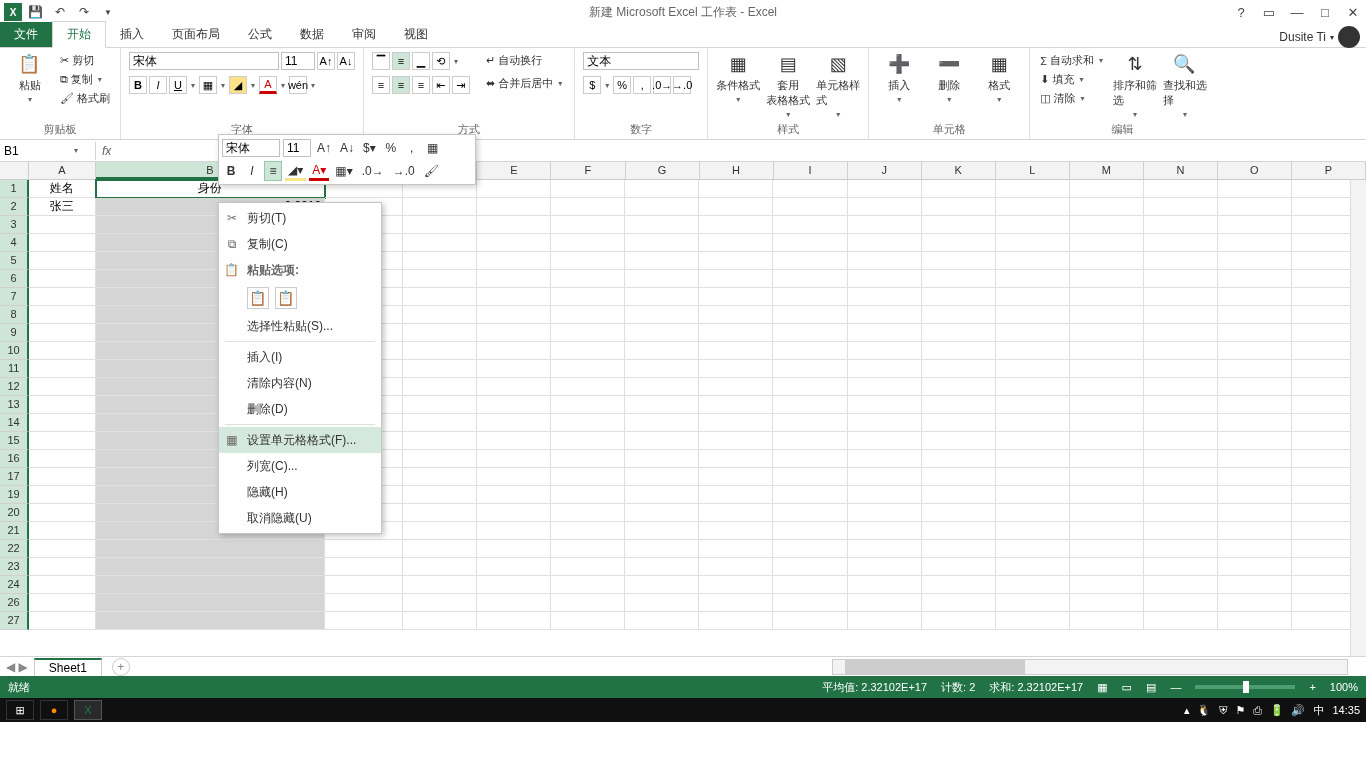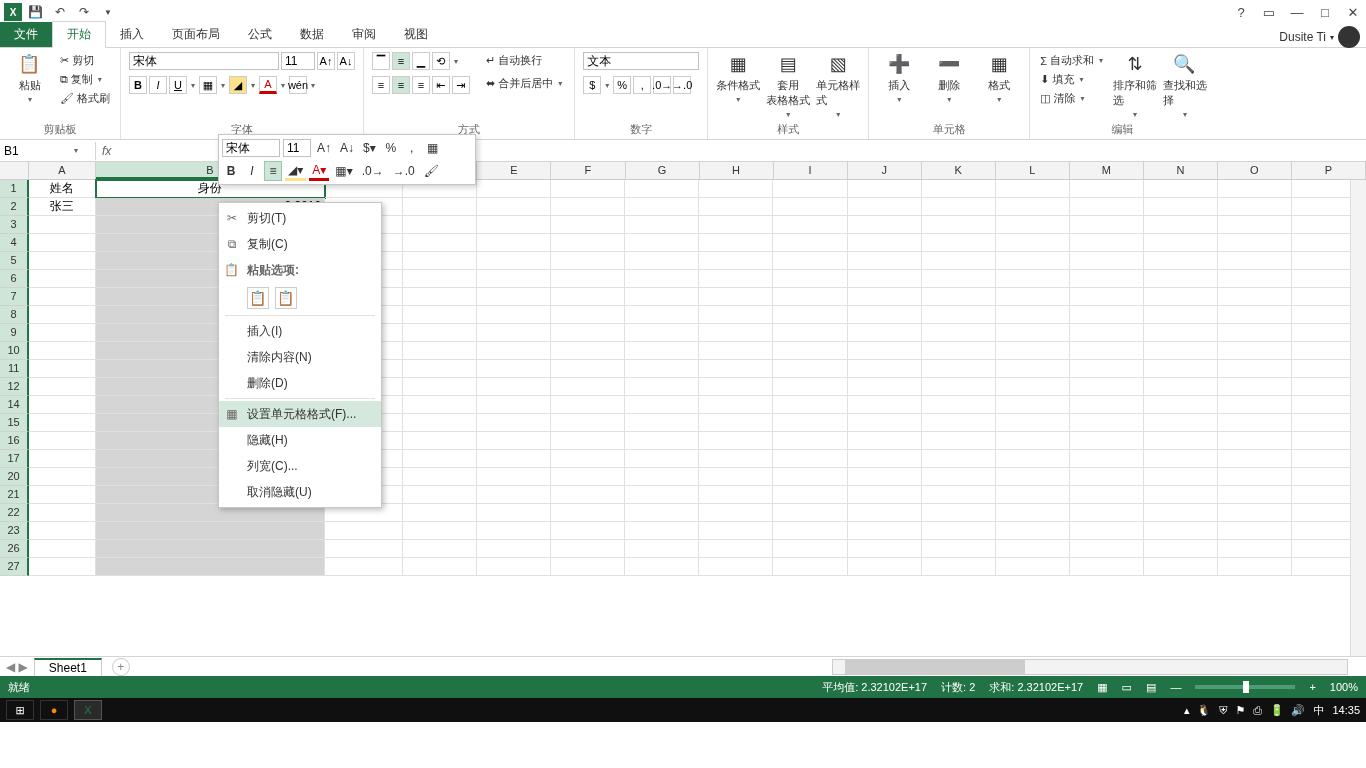--- a/index.html
+++ b/index.html
@@ -100,20 +100,21 @@
 <body>
 
 <div class="title-bar">
   <div class="qat">
     <div class="xl-icon">X</div>
     <div class="btn">💾</div>
     <div class="btn">↶</div>
     <div class="btn">↷</div>
     <div class="btn dd">▼</div>
   </div>
+  <div class="title">新建 Microsoft Excel 工作表 - Excel</div>
   <div class="win-controls">
     <span>?</span>
     <span>▭</span>
     <span>—</span>
     <span>□</span>
     <span>✕</span>
   </div>
 </div>
 
 <div class="ribbon-tabs">
@@ -569,20 +570,39 @@
         <div class="cell" style="width: 76px;"></div>
         <div class="cell" style="width: 76px;"></div>
         <div class="cell" style="width: 76px;"></div>
         <div class="cell" style="width: 76px;"></div>
         <div class="cell" style="width: 76px;"></div>
         <div class="cell" style="width: 76px;"></div>
         <div class="cell" style="width: 76px;"></div>
         <div class="cell" style="width: 76px;"></div>
       </div>
       <div class="row">
+        <div class="rh sel" style="background: rgb(207, 229, 216);">13</div>
+        <div class="cell" style="width: 68px; text-align: center;"></div>
+        <div class="cell sel-col" style="width: 236px; text-align: right;"></div>
+        <div class="cell" style="width: 80px;"></div>
+        <div class="cell" style="width: 76px;"></div>
+        <div class="cell" style="width: 76px;"></div>
+        <div class="cell" style="width: 76px;"></div>
+        <div class="cell" style="width: 76px;"></div>
+        <div class="cell" style="width: 76px;"></div>
+        <div class="cell" style="width: 76px;"></div>
+        <div class="cell" style="width: 76px;"></div>
+        <div class="cell" style="width: 76px;"></div>
+        <div class="cell" style="width: 76px;"></div>
+        <div class="cell" style="width: 76px;"></div>
+        <div class="cell" style="width: 76px;"></div>
+        <div class="cell" style="width: 76px;"></div>
+        <div class="cell" style="width: 76px;"></div>
+      </div>
+      <div class="row">
         <div class="rh sel" style="background: rgb(207, 229, 216);">14</div>
         <div class="cell" style="width: 68px; text-align: center;"></div>
         <div class="cell sel-col" style="width: 236px; text-align: right;"></div>
         <div class="cell" style="width: 80px;"></div>
         <div class="cell" style="width: 76px;"></div>
         <div class="cell" style="width: 76px;"></div>
         <div class="cell" style="width: 76px;"></div>
         <div class="cell" style="width: 76px;"></div>
         <div class="cell" style="width: 76px;"></div>
         <div class="cell" style="width: 76px;"></div>
@@ -645,20 +665,39 @@
         <div class="cell" style="width: 76px;"></div>
         <div class="cell" style="width: 76px;"></div>
         <div class="cell" style="width: 76px;"></div>
         <div class="cell" style="width: 76px;"></div>
         <div class="cell" style="width: 76px;"></div>
         <div class="cell" style="width: 76px;"></div>
         <div class="cell" style="width: 76px;"></div>
         <div class="cell" style="width: 76px;"></div>
       </div>
       <div class="row">
+        <div class="rh sel" style="background: rgb(207, 229, 216);">19</div>
+        <div class="cell" style="width: 68px; text-align: center;"></div>
+        <div class="cell sel-col" style="width: 236px; text-align: right;"></div>
+        <div class="cell" style="width: 80px;"></div>
+        <div class="cell" style="width: 76px;"></div>
+        <div class="cell" style="width: 76px;"></div>
+        <div class="cell" style="width: 76px;"></div>
+        <div class="cell" style="width: 76px;"></div>
+        <div class="cell" style="width: 76px;"></div>
+        <div class="cell" style="width: 76px;"></div>
+        <div class="cell" style="width: 76px;"></div>
+        <div class="cell" style="width: 76px;"></div>
+        <div class="cell" style="width: 76px;"></div>
+        <div class="cell" style="width: 76px;"></div>
+        <div class="cell" style="width: 76px;"></div>
+        <div class="cell" style="width: 76px;"></div>
+        <div class="cell" style="width: 76px;"></div>
+      </div>
+      <div class="row">
         <div class="rh sel" style="background: rgb(207, 229, 216);">20</div>
         <div class="cell" style="width: 68px; text-align: center;"></div>
         <div class="cell sel-col" style="width: 236px; text-align: right;"></div>
         <div class="cell" style="width: 80px;"></div>
         <div class="cell" style="width: 76px;"></div>
         <div class="cell" style="width: 76px;"></div>
         <div class="cell" style="width: 76px;"></div>
         <div class="cell" style="width: 76px;"></div>
         <div class="cell" style="width: 76px;"></div>
         <div class="cell" style="width: 76px;"></div>
@@ -703,20 +742,39 @@
         <div class="cell" style="width: 76px;"></div>
         <div class="cell" style="width: 76px;"></div>
         <div class="cell" style="width: 76px;"></div>
         <div class="cell" style="width: 76px;"></div>
         <div class="cell" style="width: 76px;"></div>
         <div class="cell" style="width: 76px;"></div>
         <div class="cell" style="width: 76px;"></div>
       </div>
       <div class="row">
         <div class="rh sel" style="background: rgb(207, 229, 216);">23</div>
+        <div class="cell" style="width: 68px; text-align: center;"></div>
+        <div class="cell sel-col" style="width: 236px; text-align: right;"></div>
+        <div class="cell" style="width: 80px;"></div>
+        <div class="cell" style="width: 76px;"></div>
+        <div class="cell" style="width: 76px;"></div>
+        <div class="cell" style="width: 76px;"></div>
+        <div class="cell" style="width: 76px;"></div>
+        <div class="cell" style="width: 76px;"></div>
+        <div class="cell" style="width: 76px;"></div>
+        <div class="cell" style="width: 76px;"></div>
+        <div class="cell" style="width: 76px;"></div>
+        <div class="cell" style="width: 76px;"></div>
+        <div class="cell" style="width: 76px;"></div>
+        <div class="cell" style="width: 76px;"></div>
+        <div class="cell" style="width: 76px;"></div>
+        <div class="cell" style="width: 76px;"></div>
+      </div>
+      <div class="row">
+        <div class="rh sel" style="background: rgb(207, 229, 216);">24</div>
         <div class="cell" style="width: 68px; text-align: center;"></div>
         <div class="cell sel-col" style="width: 236px; text-align: right;"></div>
         <div class="cell" style="width: 80px;"></div>
         <div class="cell" style="width: 76px;"></div>
         <div class="cell" style="width: 76px;"></div>
         <div class="cell" style="width: 76px;"></div>
         <div class="cell" style="width: 76px;"></div>
         <div class="cell" style="width: 76px;"></div>
         <div class="cell" style="width: 76px;"></div>
         <div class="cell" style="width: 76px;"></div>
@@ -807,40 +865,43 @@
       <span>复制(C)</span>
     </div>
   <div class="item h-label">
       <span class="mi">📋</span>
       <span>粘贴选项:</span>
     </div>
   <div class="paste-icons">
     <div class="pi">📋</div>
     <div class="pi">📋</div>
   </div>
+  <div class="item">
+      <span>选择性粘贴(S)...</span>
+    </div>
   <div class="sep"></div>
   <div class="item">
       <span>插入(I)</span>
     </div>
   <div class="item">
       <span>清除内容(N)</span>
     </div>
   <div class="item">
       <span>删除(D)</span>
     </div>
   <div class="sep"></div>
   <div class="item hover">
       <span class="mi">▦</span>
       <span>设置单元格格式(F)...</span>
     </div>
   <div class="item">
+      <span>列宽(C)...</span>
+    </div>
+  <div class="item">
       <span>隐藏(H)</span>
-    </div>
-  <div class="item">
-      <span>列宽(C)...</span>
     </div>
   <div class="item">
       <span>取消隐藏(U)</span>
     </div>
 </div>
 
 <div class="sheet-bar">
   <div class="nav">◀ ▶</div>
   <div class="tab">Sheet1</div>
   <div class="add">+</div>

